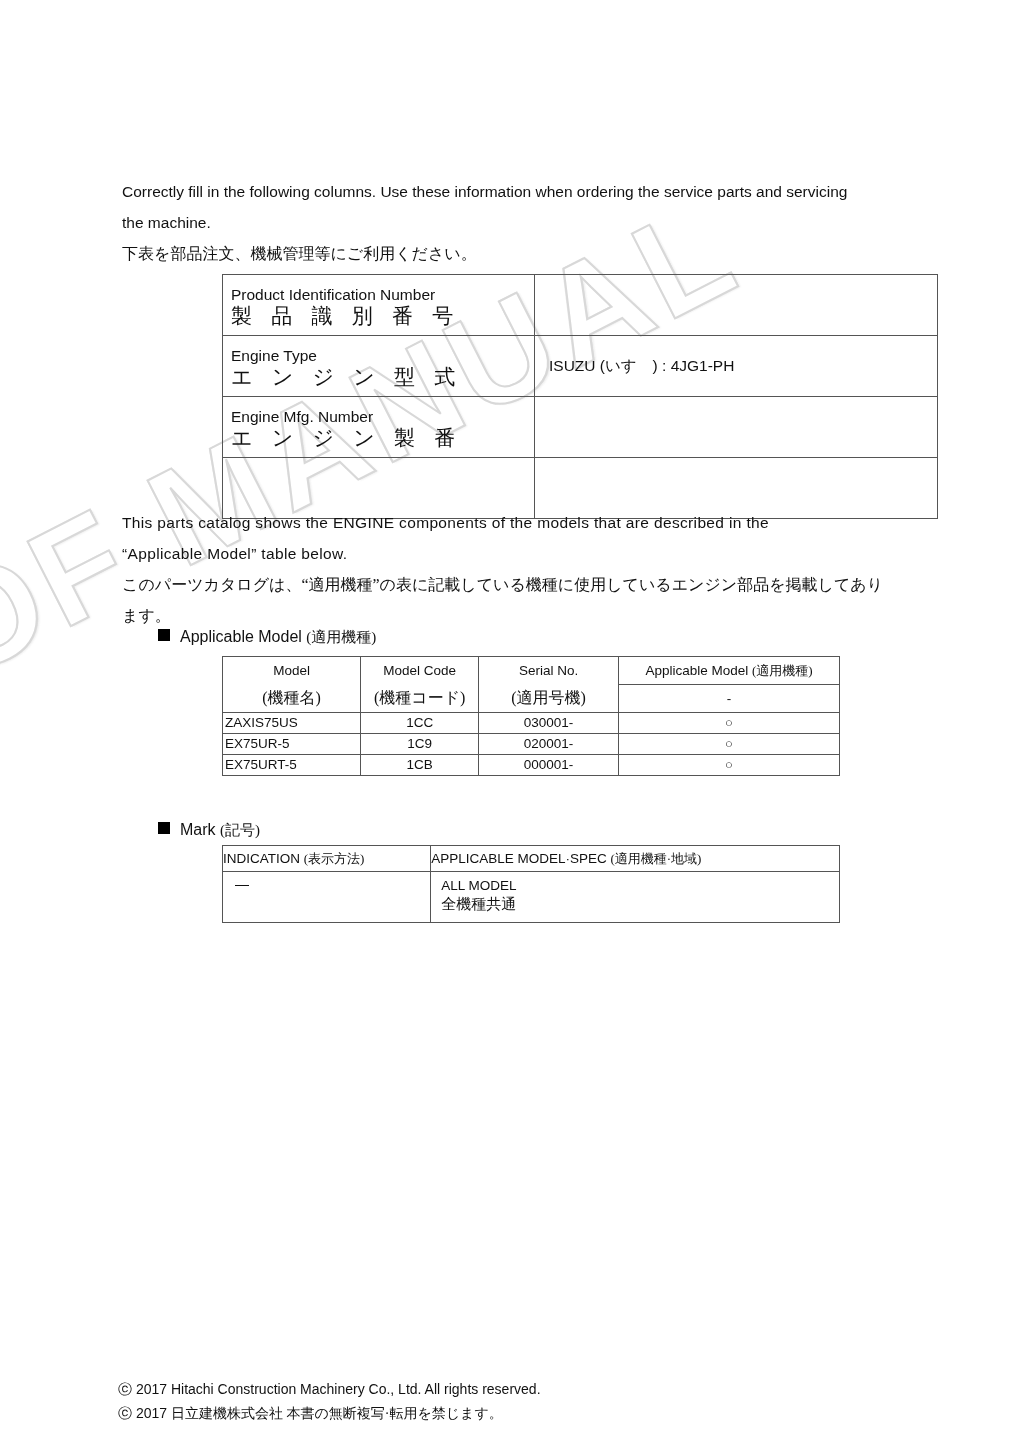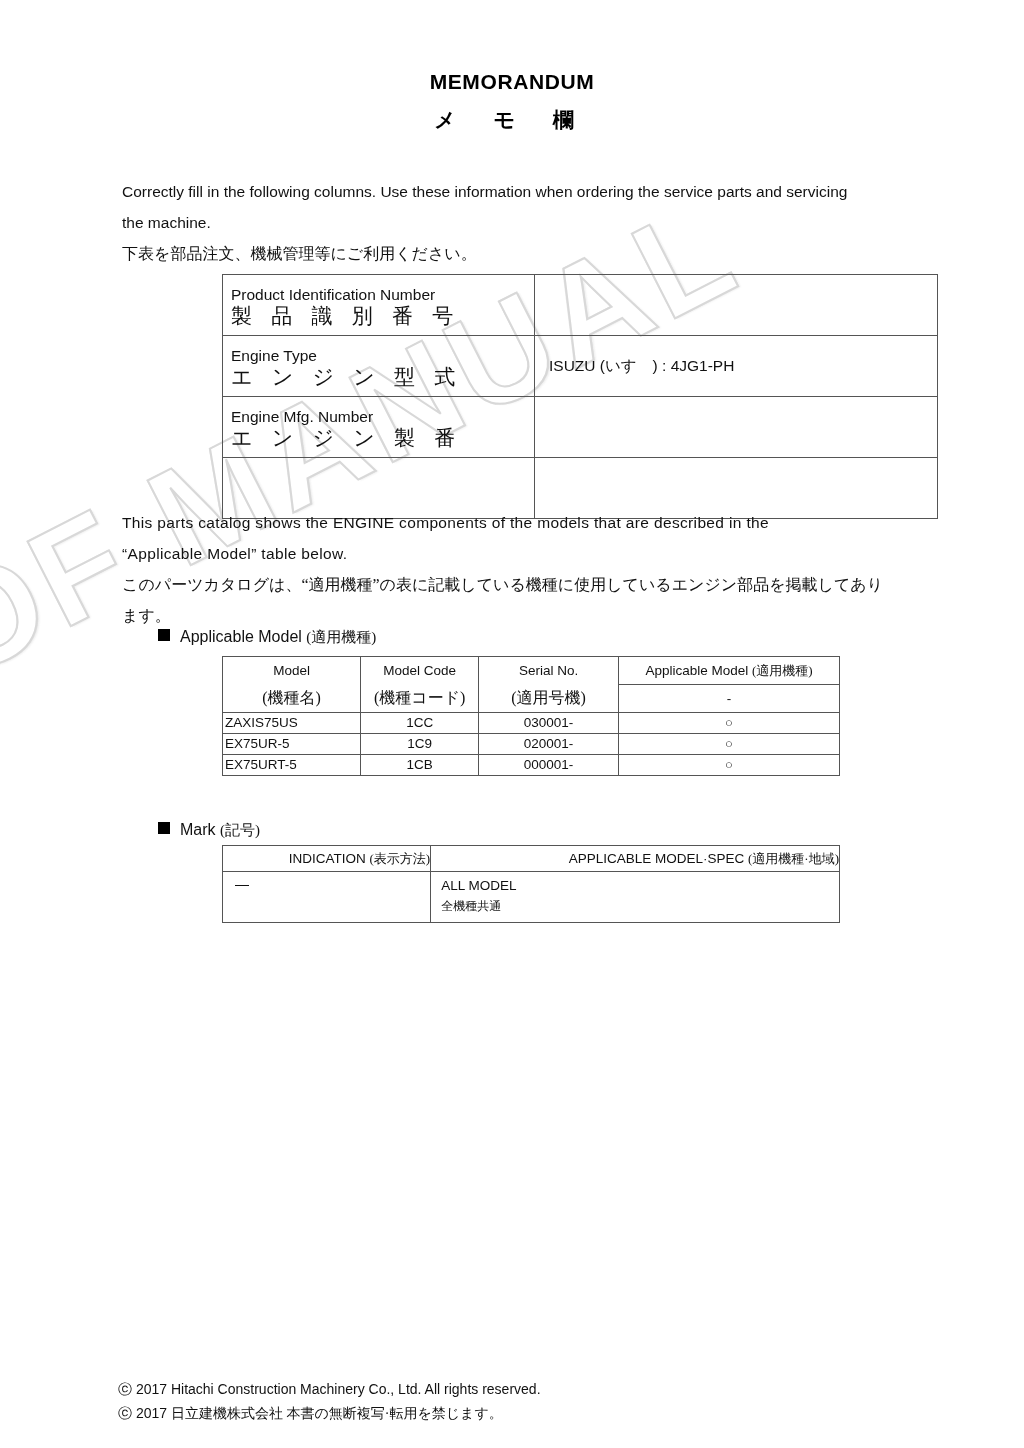--- a/index.html
+++ b/index.html
@@ -208,41 +208,41 @@
     left: 222px;
     top: 845px;
     width: 618px;
     font-size: 13.5px;
     color: #111;
   }
   #mk-table .c-ind  { width: 208px; }
   #mk-table .c-spec { width: 410px; }
   #mk-table td.mk-hdr {
     height: 25px;
-    text-align: right;
+    text-align: left;
   }
   #mk-table td.mk-hdr .jp {
     font-family: "Liberation Serif", "DejaVu Serif", serif;
     font-size: 13px;
   }
   #mk-table td.mk-ind {
     height: 46px;
     padding: 4px 0 0 12px;
     vertical-align: top;
     font-size: 14px;
   }
   #mk-table td.mk-spec {
     height: 46px;
     padding: 4px 0 0 10px;
     vertical-align: top;
     line-height: 20px;
   }
   #mk-table td.mk-spec .jp {
-    font-family: Liberation Sans, sans-serif;
-    font-size: 12px;
+    font-family: Liberation Mono, monospace;
+    font-size: 15px;
   }
 
   
   #footer {
     position: absolute;
     left: 118px;
     top: 1377px;
     font-size: 14px;
     line-height: 24px;
     color: #111;
@@ -252,24 +252,20 @@
     font-size: 14px;
   }
 </style>
 </head>
 <body>
 
 <div id="page">
 
   <div id="watermark">OF MANUAL</div>
 
-  <div id="header">
-    <div id="title-en">MEMORANDUM</div>
-    <div id="title-jp">メ モ 欄</div>
-  </div>
 
   <div class="para" id="intro">
     <div>Correctly fill in the following columns. Use these information when ordering the service parts and servicing</div>
     <div>the machine.</div>
     <div class="jp">下表を部品注文、機械管理等にご利用ください。</div>
   </div>
 
   <table class="doc" id="memo-table">
     <tbody>
       <tr>

